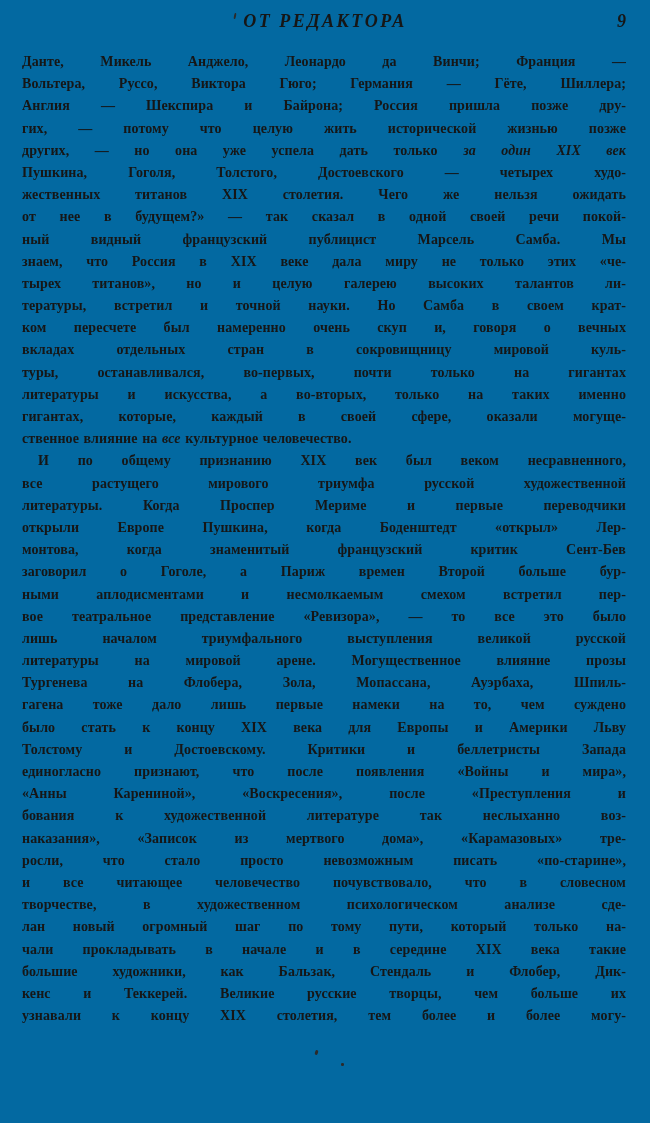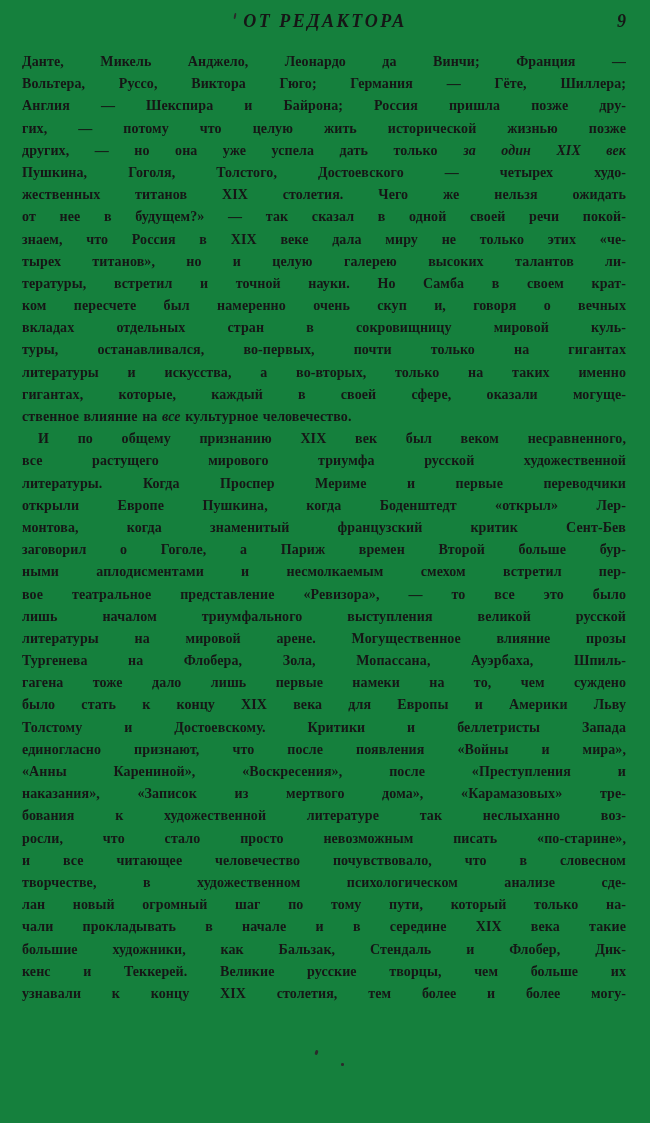--- a/index.html
+++ b/index.html
@@ -11,21 +11,21 @@
     width: 650px;
     height: 1123px;
     font-family: "Liberation Serif", "DejaVu Serif", serif;
     color: #161616;
     overflow: hidden;
   }
   .page {
     position: relative;
     width: 650px;
     height: 1123px;
-    background: #15803d;
+    background: #0369a1;
   }
   .running-title {
     position: absolute;
     top: 11px;
     left: 0;
     width: 650px;
     text-align: center;
     font-weight: bold;
     font-style: italic;
     font-size: 18px;
@@ -85,20 +85,21 @@
 
   <main class="text-block">
       <div class="line"><span>Данте, Микель Анджело, Леонардо да Винчи; Франция —</span></div>
       <div class="line"><span>Вольтера, Руссо, Виктора Гюго; Германия — Гёте, Шиллера;</span></div>
       <div class="line"><span>Англия — Шекспира и Байрона; Россия пришла позже дру-</span></div>
       <div class="line"><span>гих, — потому что целую жить исторической жизнью позже</span></div>
       <div class="line"><span>других, — но она уже успела дать только </span><span class="italic">за один XIX век</span></div>
       <div class="line"><span>Пушкина, Гоголя, Толстого, Достоевского — четырех худо-</span></div>
       <div class="line"><span>жественных титанов XIX столетия. Чего же нельзя ожидать</span></div>
       <div class="line"><span>от нее в будущем?» — так сказал в одной своей речи покой-</span></div>
+      <div class="line"><span>ный видный французский публицист Марсель Самба. Мы</span></div>
       <div class="line"><span>знаем, что Россия в XIX веке дала миру не только этих «че-</span></div>
       <div class="line"><span>тырех титанов», но и целую галерею высоких талантов ли-</span></div>
       <div class="line"><span>тературы, встретил и точной науки. Но Самба в своем крат-</span></div>
       <div class="line"><span>ком пересчете был намеренно очень скуп и, говоря о вечных</span></div>
       <div class="line"><span>вкладах отдельных стран в сокровищницу мировой куль-</span></div>
       <div class="line"><span>туры, останавливался, во-первых, почти только на гигантах</span></div>
       <div class="line"><span>литературы и искусства, а во-вторых, только на таких именно</span></div>
       <div class="line"><span>гигантах, которые, каждый в своей сфере, оказали могуще-</span></div>
       <div class="line short"><span>ственное влияние на </span><span class="italic">все</span><span> культурное человечество.</span></div>
       <div class="line indent"><span>И по общему признанию XIX век был веком несравненного,</span></div>
@@ -110,22 +111,22 @@
       <div class="line"><span>ными аплодисментами и несмолкаемым смехом встретил пер-</span></div>
       <div class="line"><span>вое театральное представление «Ревизора», — то все это было</span></div>
       <div class="line"><span>лишь началом триумфального выступления великой русской</span></div>
       <div class="line"><span>литературы на мировой арене. Могущественное влияние прозы</span></div>
       <div class="line"><span>Тургенева на Флобера, Зола, Мопассана, Ауэрбаха, Шпиль-</span></div>
       <div class="line"><span>гагена тоже дало лишь первые намеки на то, чем суждено</span></div>
       <div class="line"><span>было стать к концу XIX века для Европы и Америки Льву</span></div>
       <div class="line"><span>Толстому и Достоевскому. Критики и беллетристы Запада</span></div>
       <div class="line"><span>единогласно признают, что после появления «Войны и мира»,</span></div>
       <div class="line"><span>«Анны Карениной», «Воскресения», после «Преступления и</span></div>
+      <div class="line"><span>бования к художественной литературе так неслыханно воз-</span></div>
       <div class="line"><span>наказания», «Записок из мертвого дома», «Карамазовых» тре-</span></div>
-      <div class="line"><span>бования к художественной литературе так неслыханно воз-</span></div>
       <div class="line"><span>росли, что стало просто невозможным писать «по-старине»,</span></div>
       <div class="line"><span>и все читающее человечество почувствовало, что в словесном</span></div>
       <div class="line"><span>творчестве, в художественном психологическом анализе сде-</span></div>
       <div class="line"><span>лан новый огромный шаг по тому пути, который только на-</span></div>
       <div class="line"><span>чали прокладывать в начале и в середине XIX века такие</span></div>
       <div class="line"><span>большие художники, как Бальзак, Стендаль и Флобер, Дик-</span></div>
       <div class="line"><span>кенс и Теккерей. Великие русские творцы, чем больше их</span></div>
       <div class="line"><span>узнавали к концу XIX столетия, тем более и более могу-</span></div>
     </main>
 

